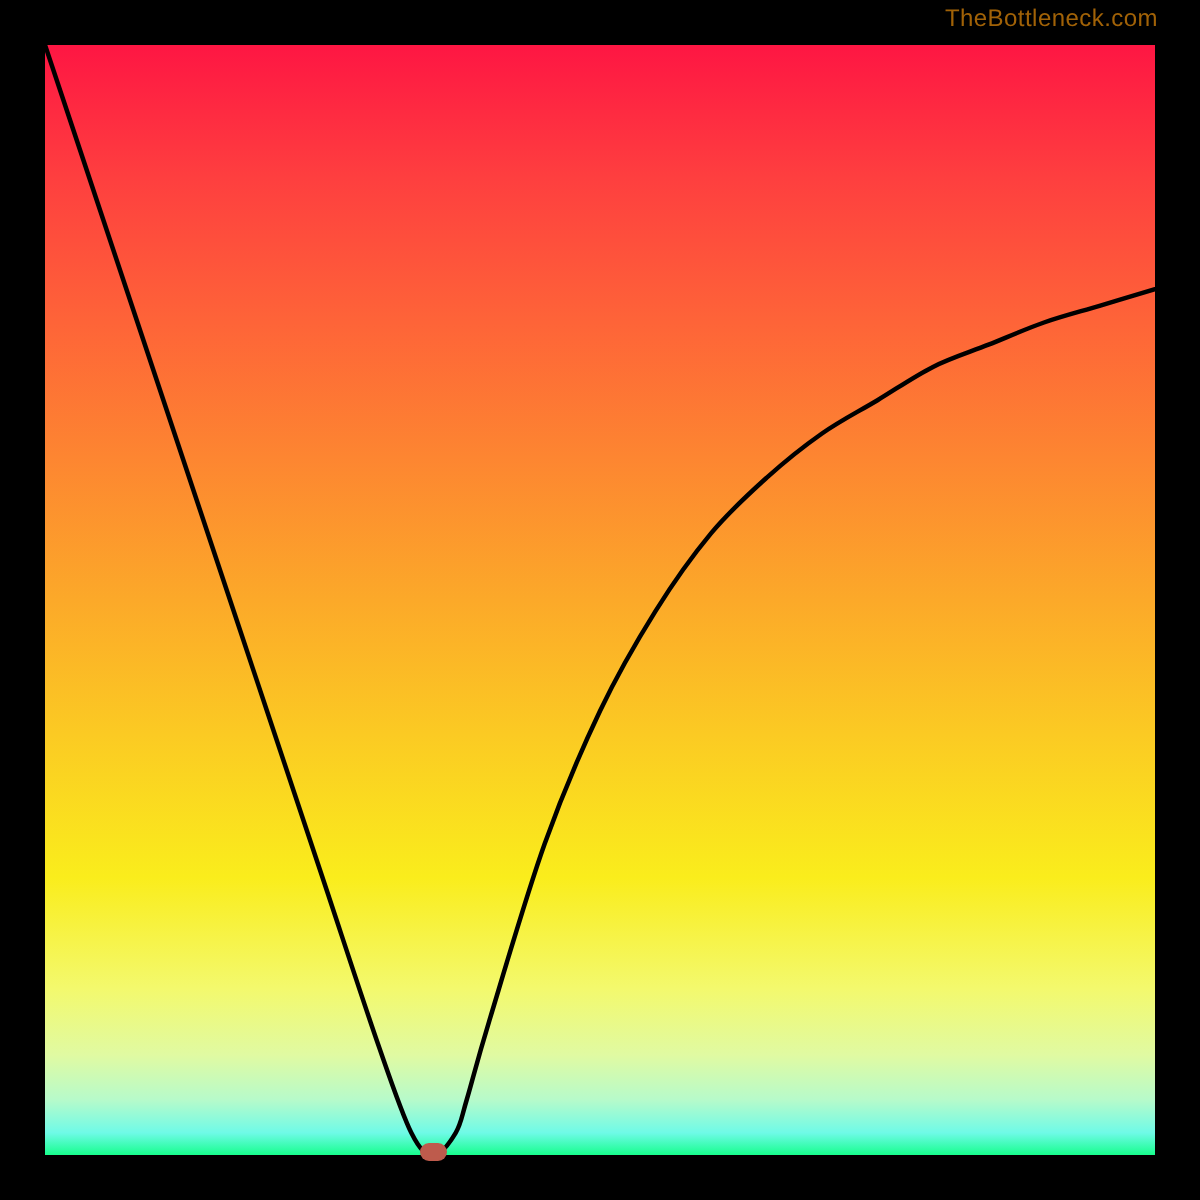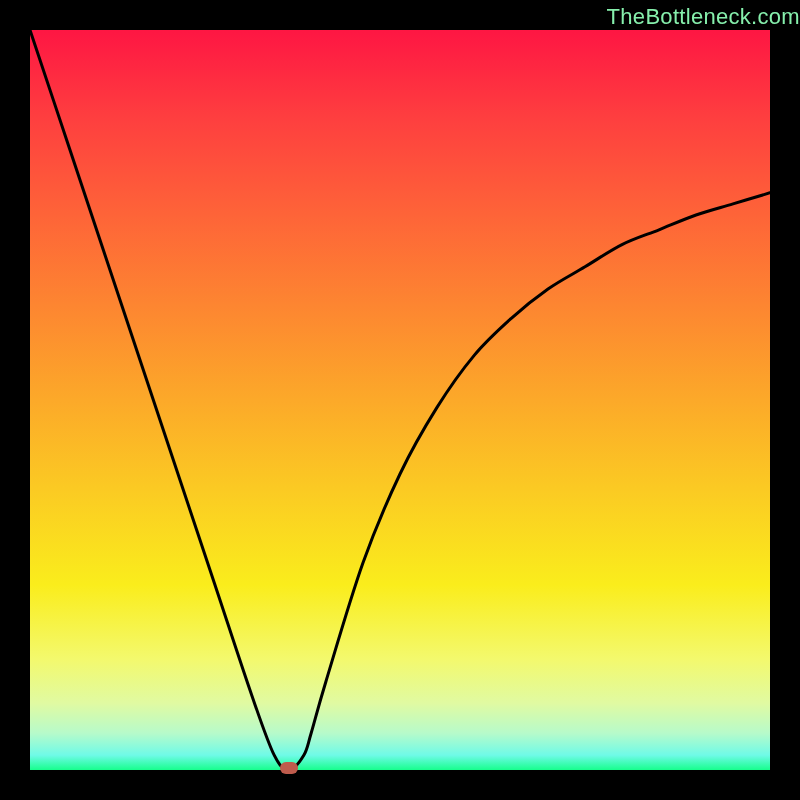--- a/index.html
+++ b/index.html
@@ -35,23 +35,23 @@
       #f3f96d 85%,
       #e0faa2 91%,
       #b7faca 95%,
       #6ffae7 98%,
       #17fe8d 100%
     );
   }
   .watermark {
     position: absolute;
     top: 4px;
-    right: 0;
-    color: #86efac;
-    font-size: 22px;
+    right: 28px;
+    color: #a16207;
+    font-size: 16px;
     font-weight: 500;
     letter-spacing: 0.3px;
   }
   .curve-svg {
     position: absolute;
     left: 30px;
     top: 30px;
     width: 740px;
     height: 740px;
     pointer-events: none;

